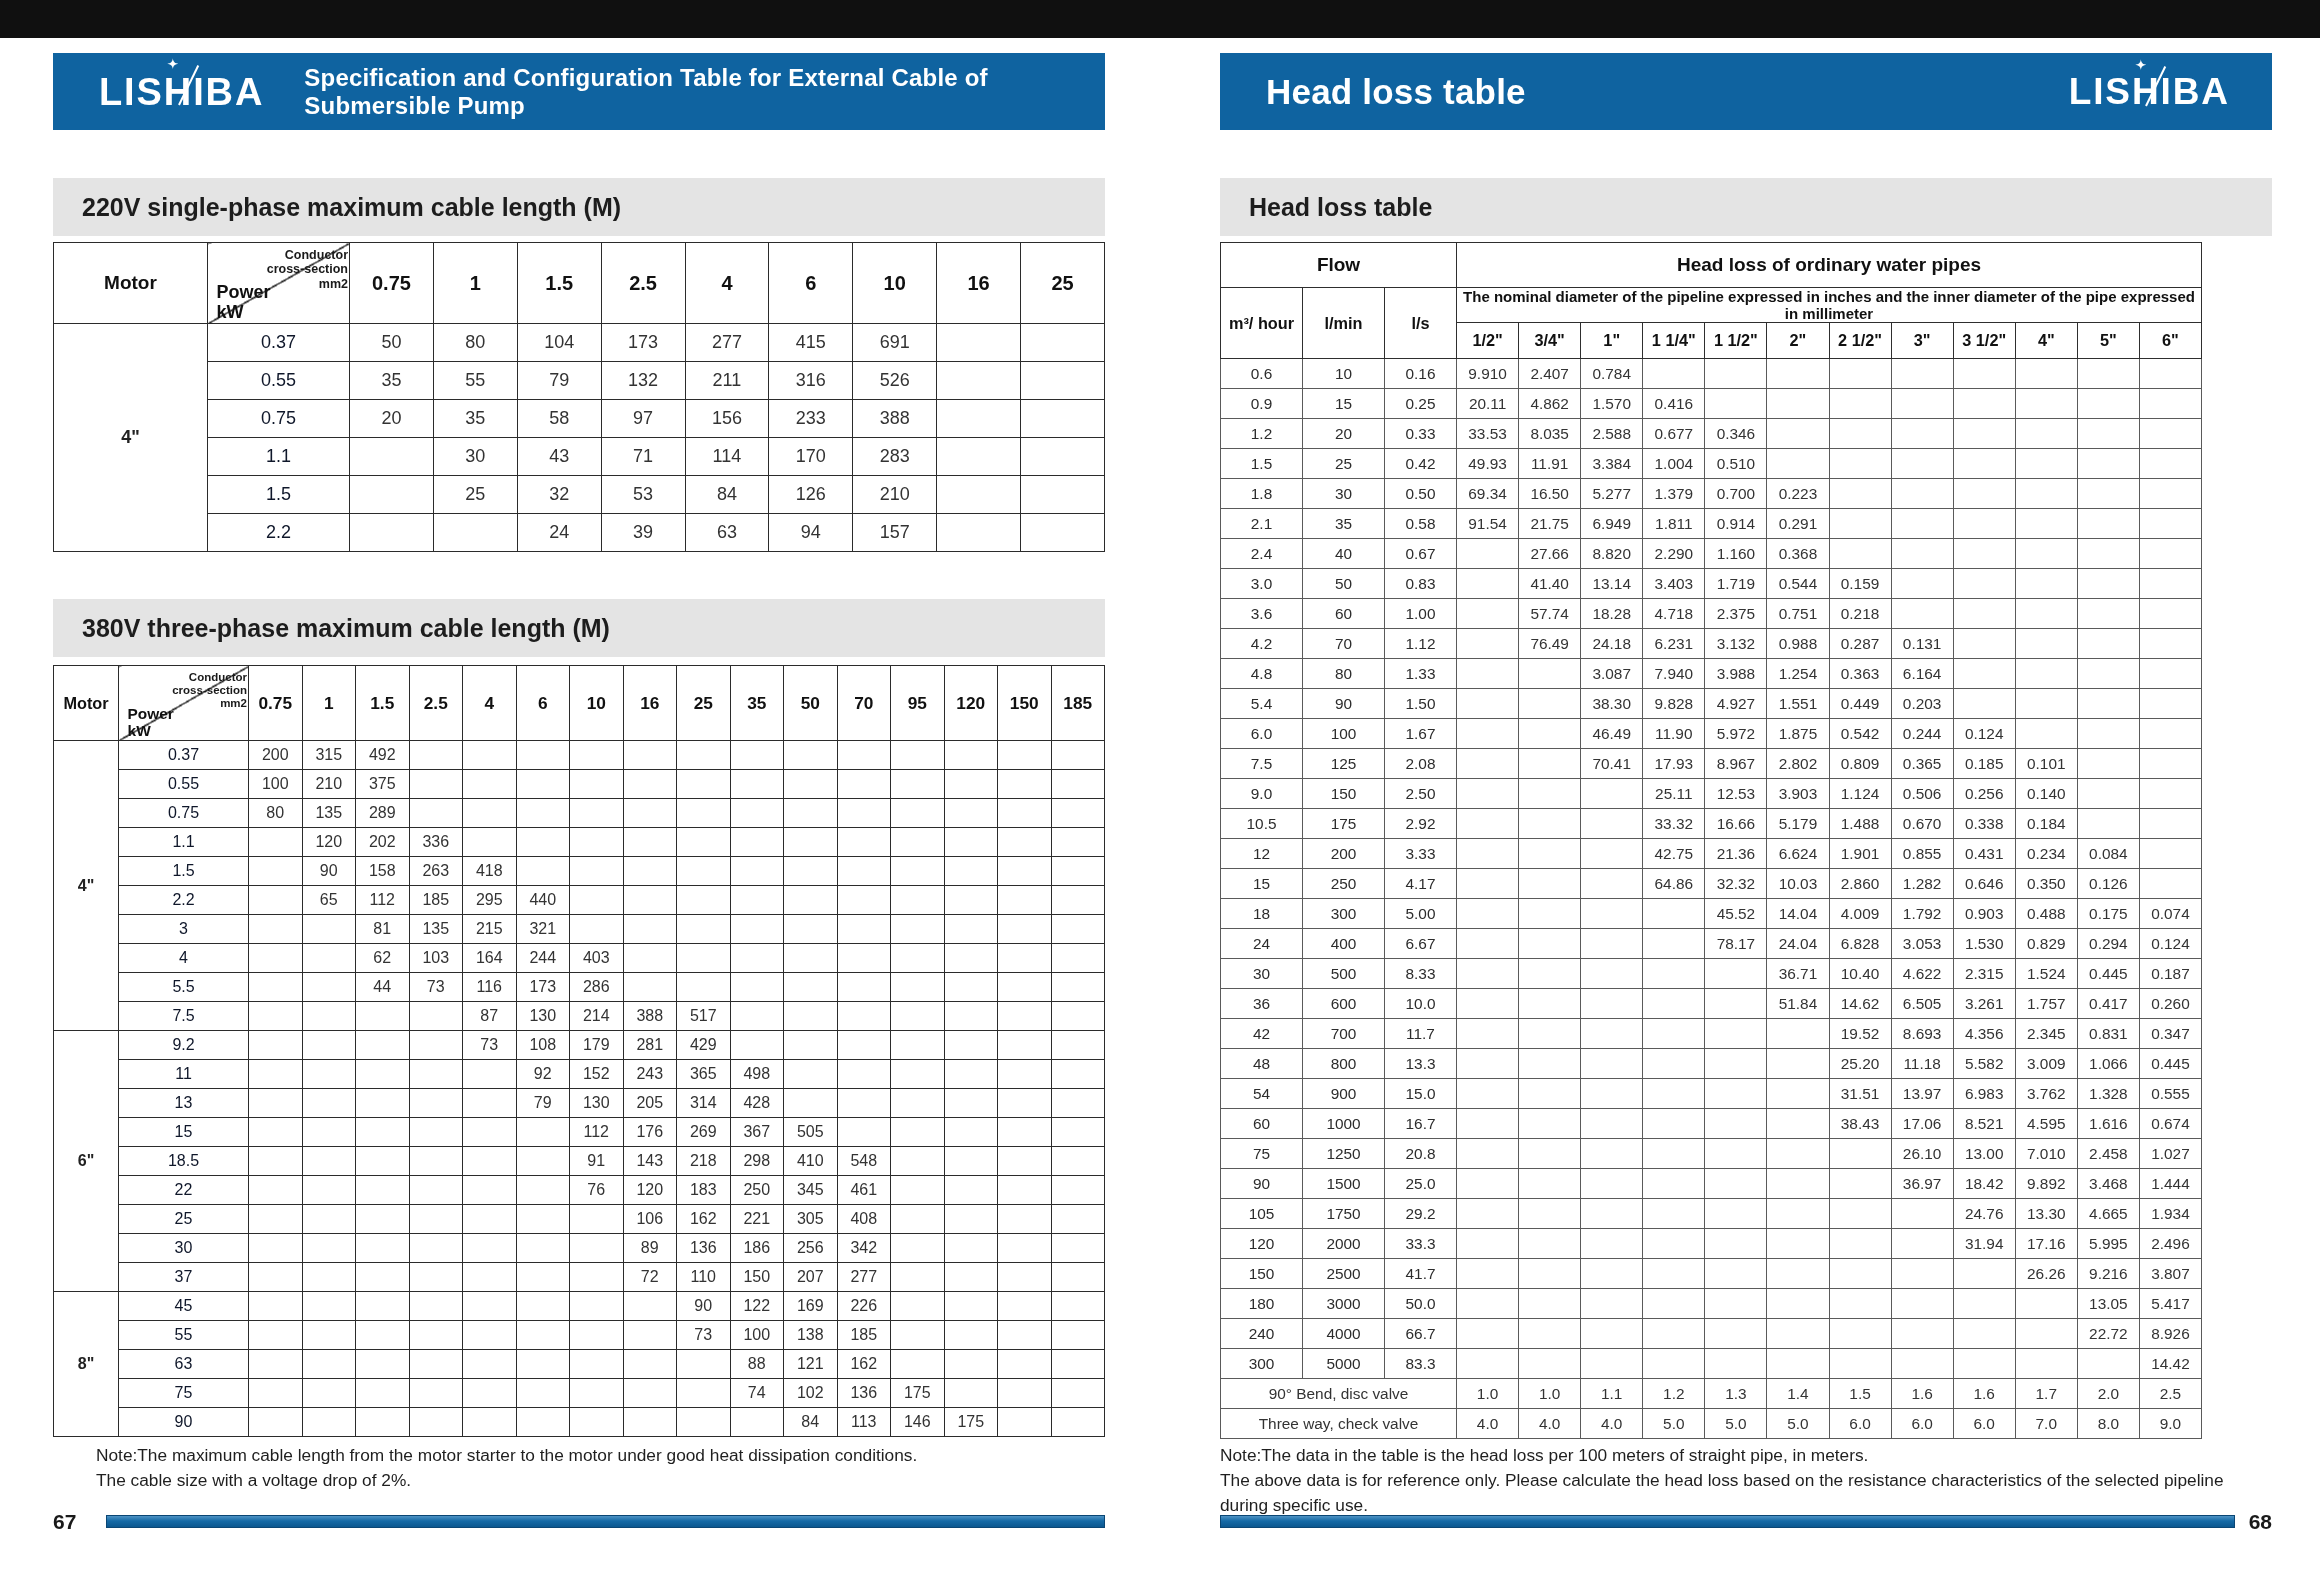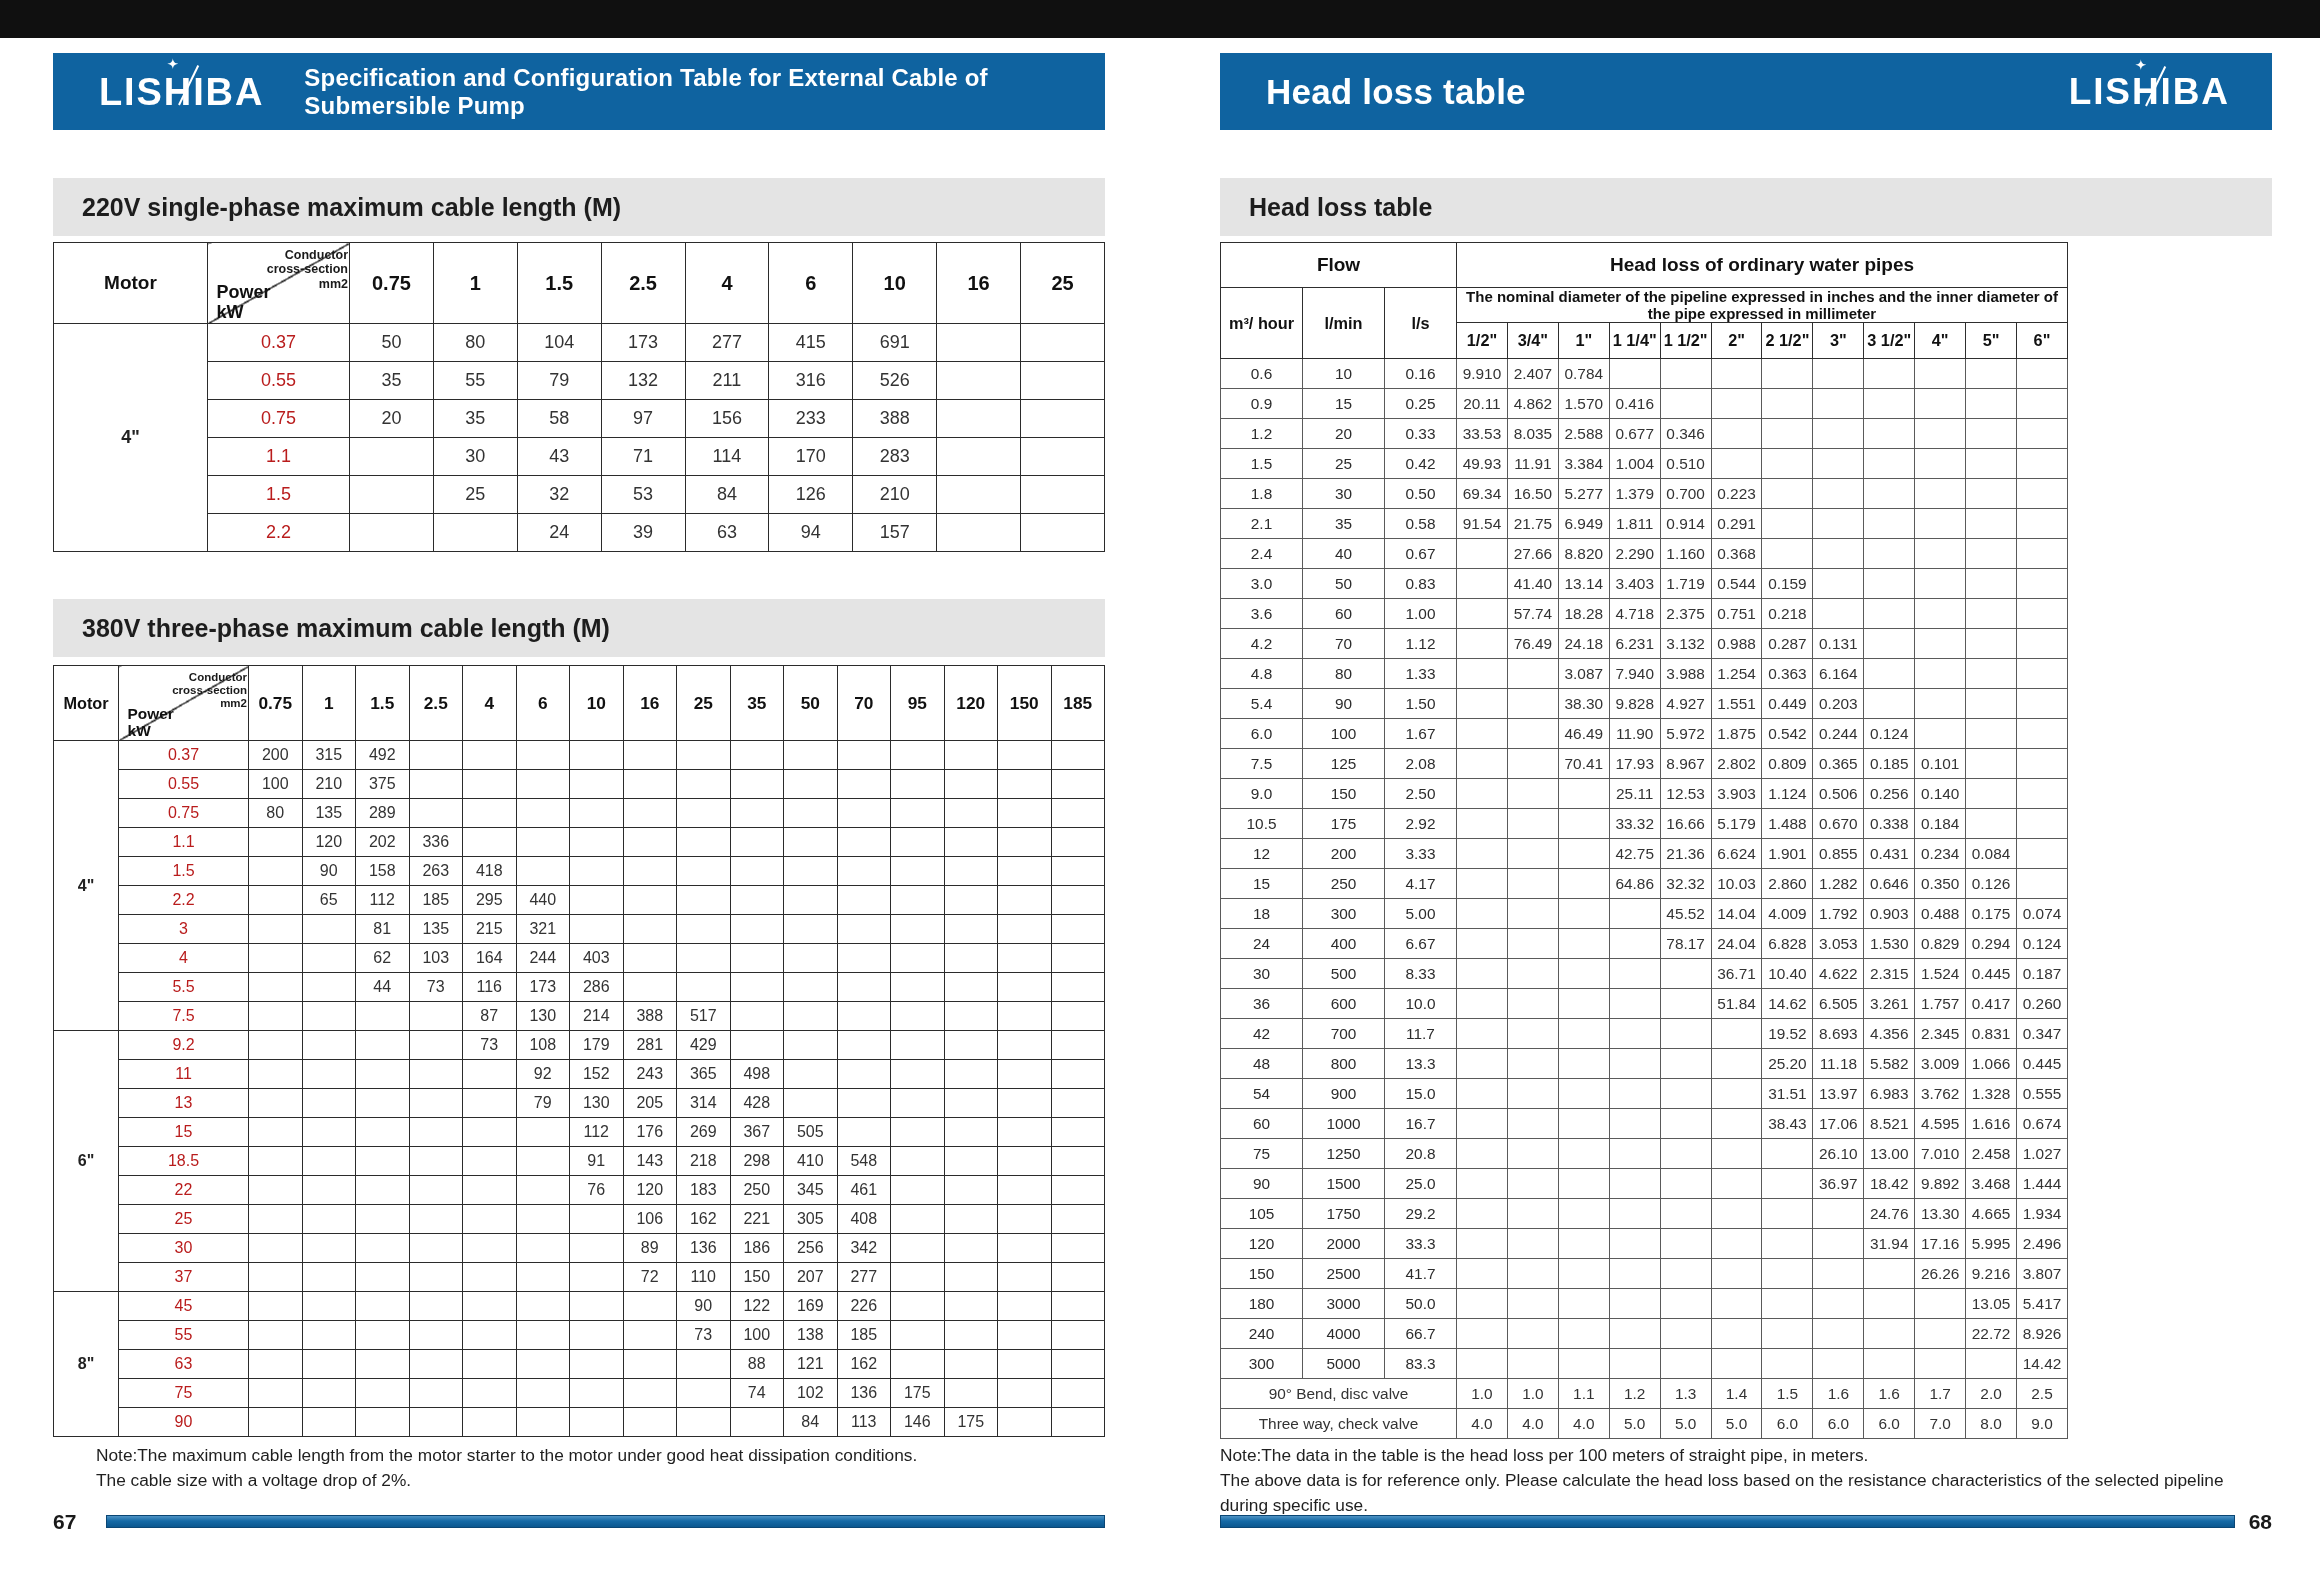--- a/index.html
+++ b/index.html
@@ -30,21 +30,21 @@
   .graybar span{margin-left:29px;font-size:25px;font-weight:700;color:#1d1d1d;}
 
   
   table{border-collapse:collapse;table-layout:fixed;position:absolute;left:0;background:#fff;}
   .ctable{width:1052px;}
   .ctable th,.ctable td{border:1px solid #2b2b2b;text-align:center;vertical-align:middle;
         padding:0;overflow:hidden;}
   .ctable{border:1.9px solid #1c1c1c;}
   .ctable thead th{font-weight:700;color:#111;}
   .ctable td.val{font-weight:400;color:#333;}
-  .ctable td.power{font-weight:400;color:#b91c1c;}
+  .ctable td.power{font-weight:400;color:#0f172a;}
   .ctable td.motor{font-weight:600;color:#222;}
 
   .t1 thead tr{height:81px;}
   .t1 tbody tr{height:38px;}
   .t1 thead th{font-size:20px;}
   .t1 td{font-size:18px;}
   .t1 .motor-h{font-size:19px;}
 
   .t2 thead tr{height:75px;}
   .t2 tbody tr{height:29px;}
@@ -57,21 +57,21 @@
         transparent calc(50% - 0.8px), #2b2b2b calc(50% - 0.8px),
         #2b2b2b calc(50% + 0.8px), transparent calc(50% + 0.8px));}
   .diag-top{position:absolute;top:4.8px;right:1px;text-align:right;font-weight:700;
         font-size:12.5px;line-height:1.15;white-space:pre-line;color:#1a1a1a;}
   .diag-bot{position:absolute;bottom:1px;left:8.6px;text-align:left;font-weight:700;
         font-size:18px;line-height:1.12;white-space:pre-line;color:#111;}
   .t2 .diag-top{font-size:11.5px;}
   .t2 .diag-bot{font-size:15.4px;}
 
   
-  .htable{width:848px;border:1.9px solid #1a1a1a;}
+  .htable{width:982px;border:1.9px solid #1a1a1a;}
   .htable th,.htable td{border:1px solid #5a5a5a;text-align:center;vertical-align:middle;
         padding:0;overflow:hidden;}
   .htable thead th{border-color:#2e2e2e;color:#111;}
   .hrow1 th{height:44px;font-size:19px;font-weight:700;}
   .flow-unit{font-size:16.3px;font-weight:700;}
   .subhead{height:29px;font-size:15px;font-weight:700;}
   .pipe-h{height:35px;font-size:16.3px;font-weight:700;}
   .htable tbody tr{height:30px;}
   .htable td{font-size:15.4px;color:#333;}
   .htable td.flowv{color:#2c2c2c;}

